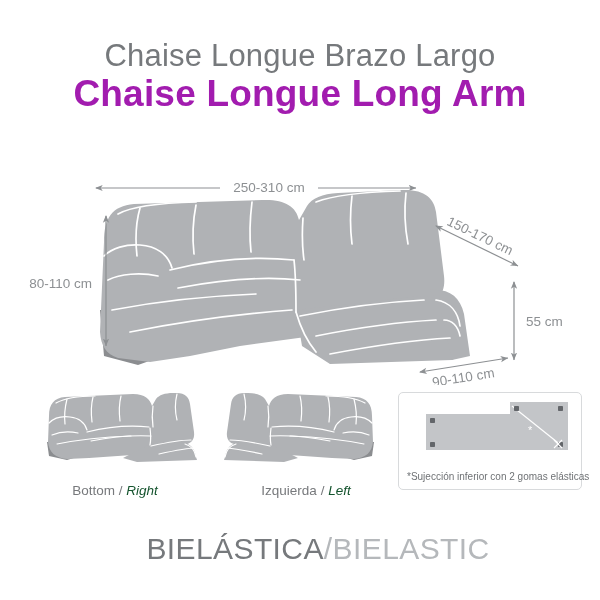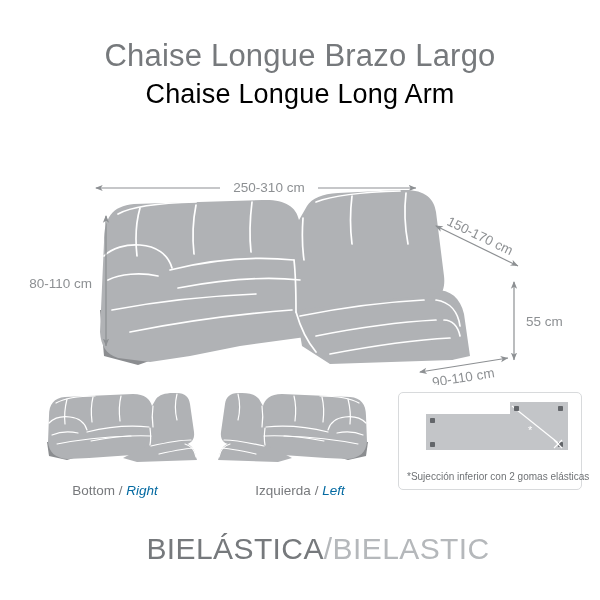--- a/index.html
+++ b/index.html
@@ -33,24 +33,24 @@
   }
   .title-es {
     font-size: 31px;
     letter-spacing: 0.2px;
     color: #76797c;
     font-weight: 400;
     line-height: 40px;
     white-space: nowrap;
   }
   .title-en {
-    font-size: 27px;
+    font-size: 37px;
     letter-spacing: 0.2px;
-    color: #000000;
-    font-weight: 400;
+    color: #a21caf;
+    font-weight: 700;
     line-height: 36px;
     white-space: nowrap;
   }
 
   
   .main-figure {
     position: absolute;
     top: 160px;
     left: 0;
     width: 600px;
@@ -65,38 +65,38 @@
     width: 600px;
     height: 120px;
   }
   .variant {
     position: absolute;
     top: 0;
     width: 190px;
     height: 110px;
   }
   .variant.v-right { left: 20px; }
-  .variant.v-left  { left: 205px; text-decoration: underline; }
+  .variant.v-left  { left: 211px; text-decoration: underline; }
   .variant-art {
     display: block;
     margin: 0 auto;
   }
   .variant-caption {
     position: absolute;
     bottom: 0;
     left: 0;
     width: 190px;
     text-align: center;
     font-size: 13.5px;
     color: #77797c;
     white-space: nowrap;
   }
   .variant-caption em {
     font-style: italic;
-    color: #0369a1;
+    color: #14532d;
   }
 
   
   .info-box {
     position: absolute;
     top: 392px;
     left: 398px;
     width: 184px;
     height: 98px;
     border: 1px solid #d8dadc;

